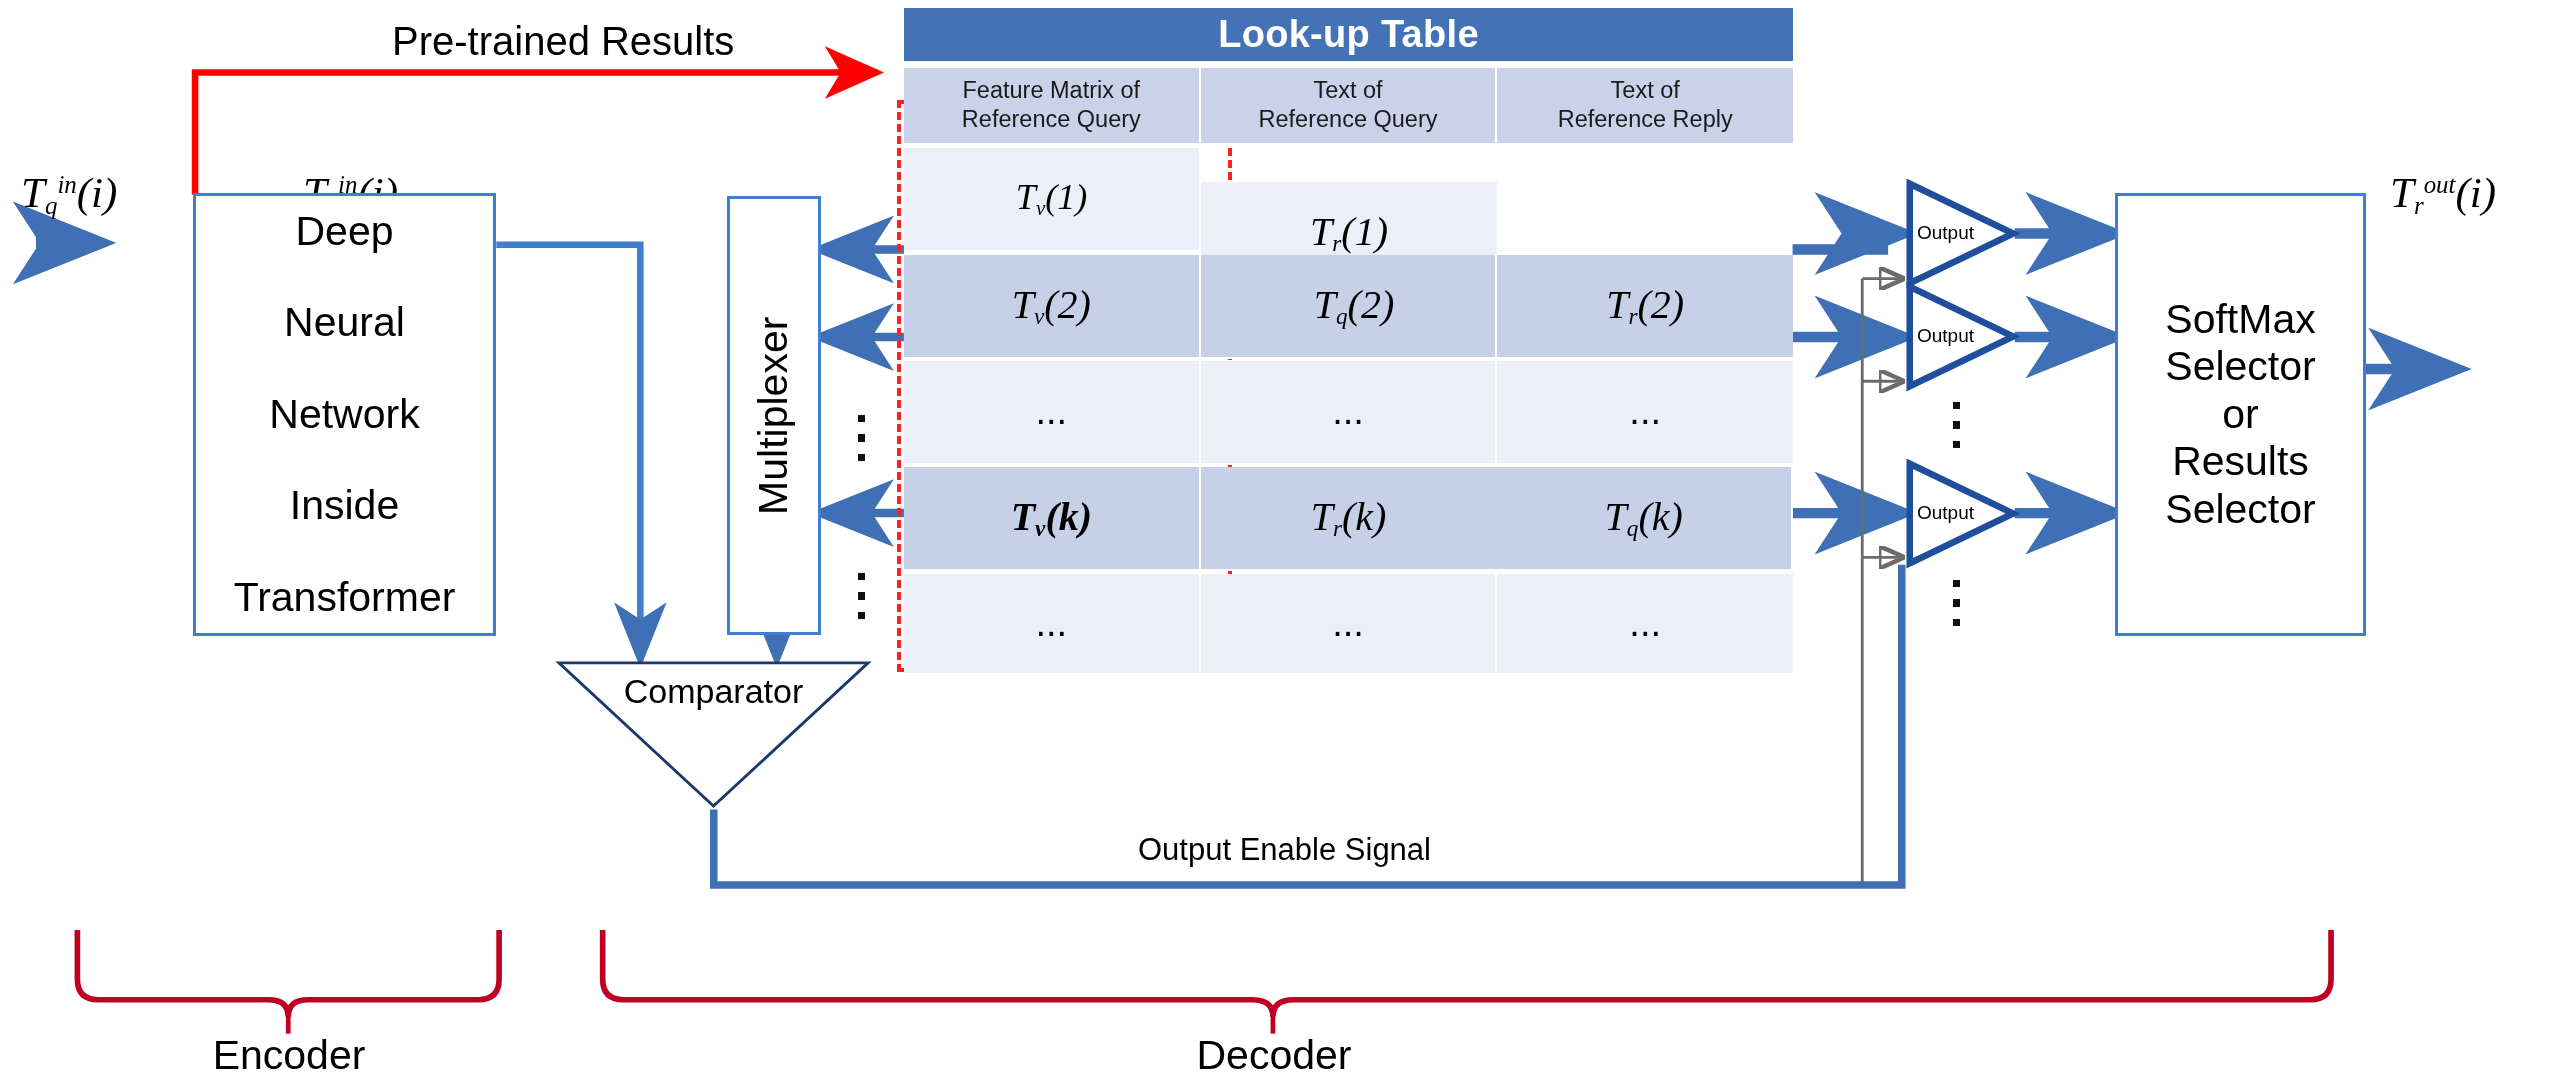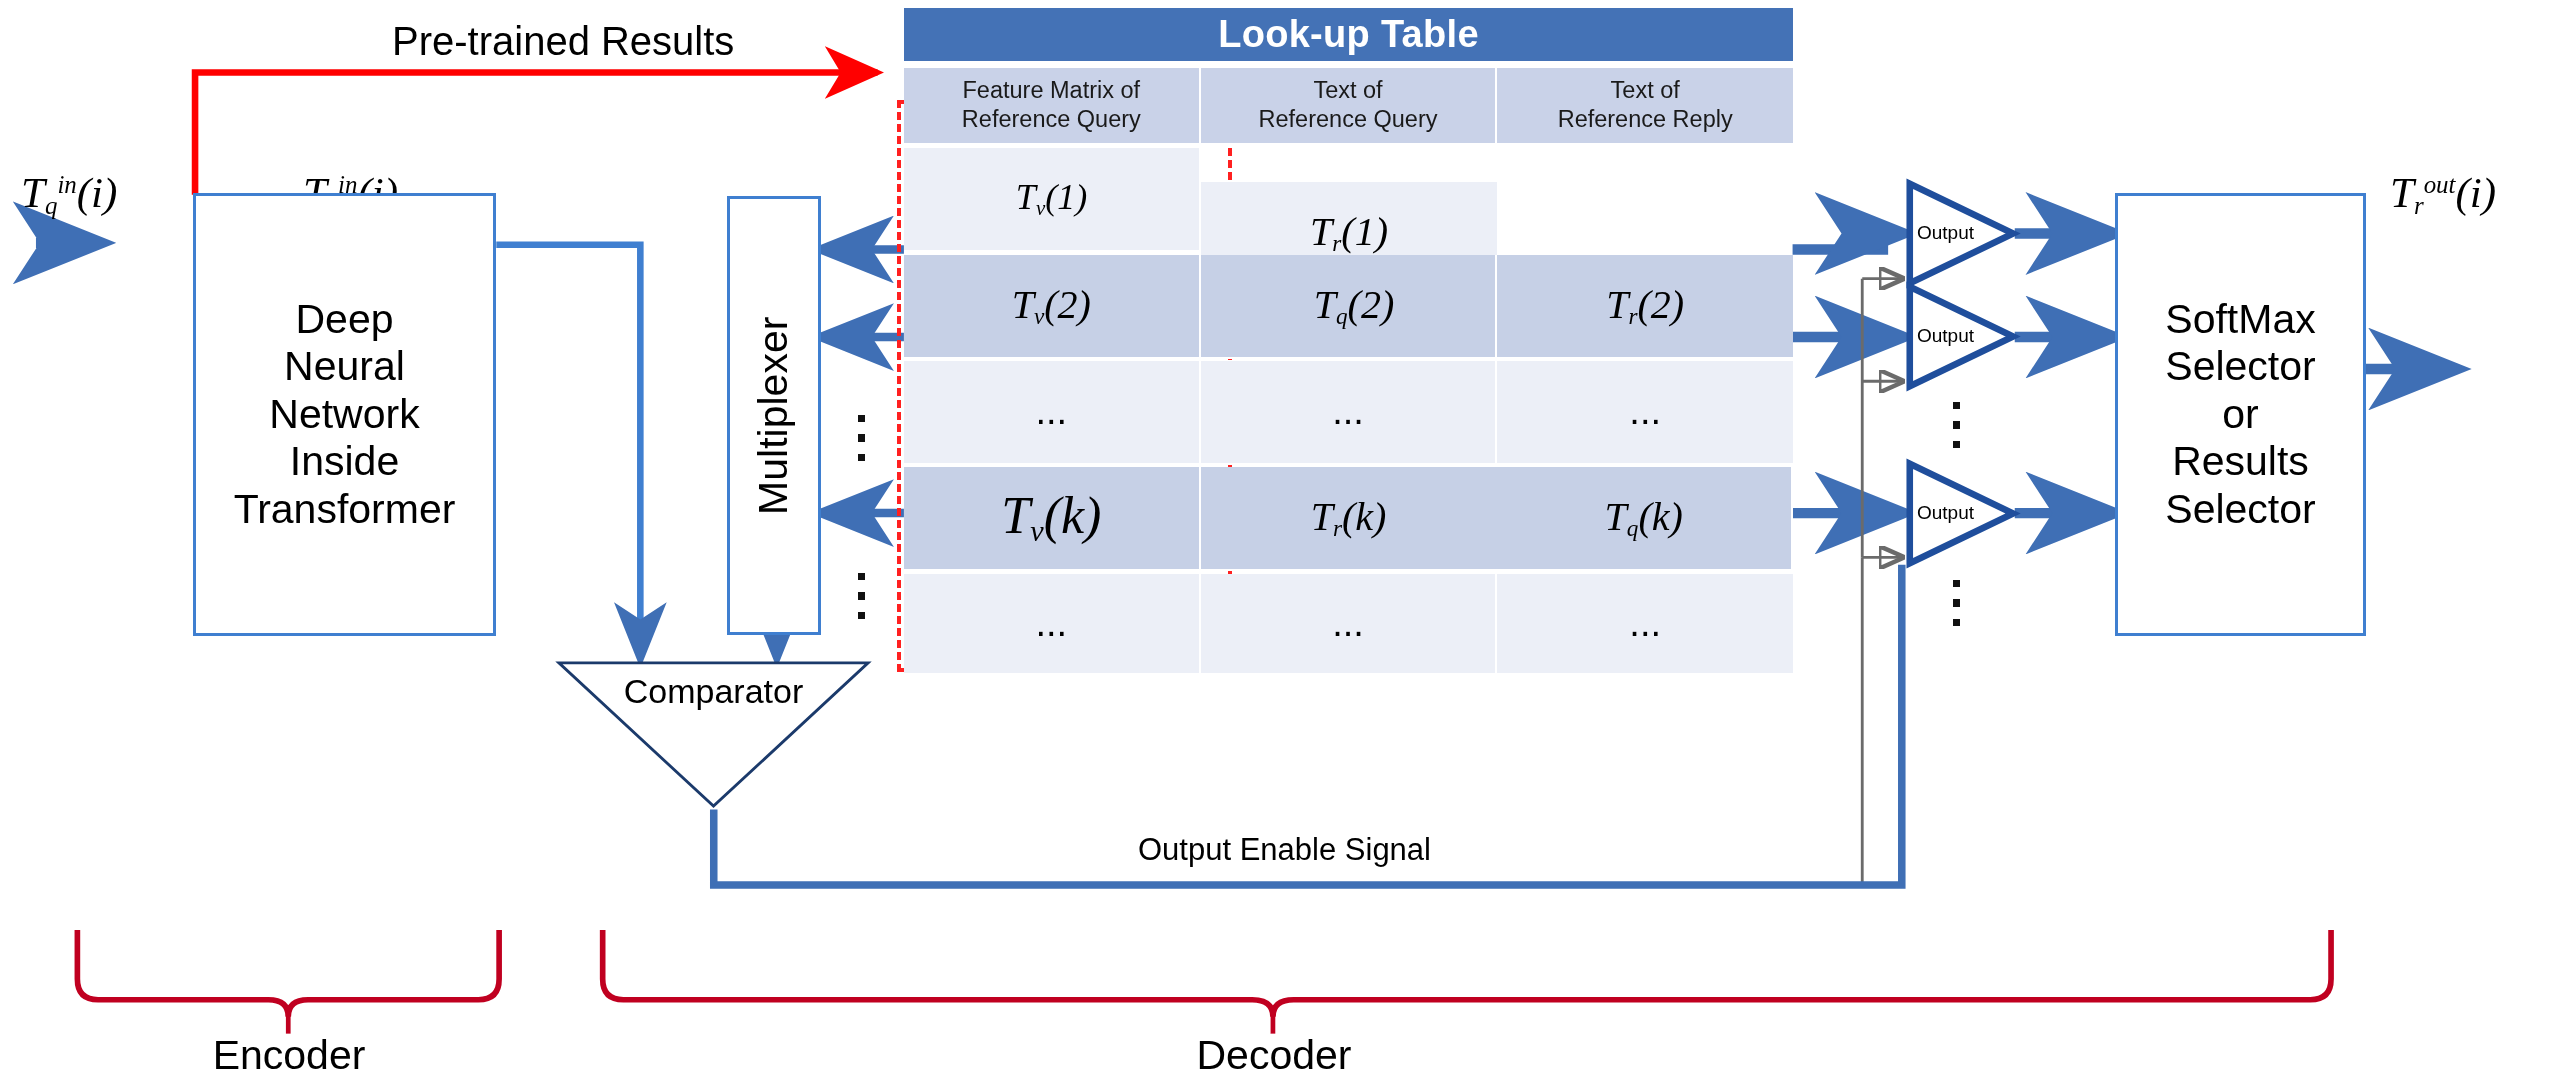--- a/index.html
+++ b/index.html
@@ -131,21 +131,21 @@
   </div>
 
   <div class="abs mathlbl" style="left:303px;top:168px;font-size:43px;">
     <span>T</span><sub>v</sub><sup>in</sup><span>(i)</span>
   </div>
 
   <div class="abs mathlbl" style="left:2390px;top:168px;font-size:43px;">
     <span>T</span><sub>r</sub><sup>out</sup><span>(i)</span>
   </div>
 
-  <div class="abs box" style="left:193px;top:193px;width:303px;height:443px;font-size:41px;flex-direction:column;">
+  <div class="abs box" style="left:193px;top:193px;width:303px;height:443px;font-size:41px;flex-direction:column;gap:44px;">
     <div>Deep</div>
     <div>Neural</div>
     <div>Network</div>
     <div>Inside</div>
     <div>Transformer</div>
   </div>
 
   <div class="abs box" style="left:727px;top:196px;width:94px;height:439px;">
     <div class="mux-text">Multiplexer</div>
   </div>
@@ -209,21 +209,21 @@
     </div>
 
     <div class="abs" style="left:0;top:353px;width:889px;height:104px;display:flex;">
       <div class="cell rowA" style="width:297px;height:104px;font-size:38px;">...</div>
       <div class="cell rowA" style="width:297px;height:104px;font-size:38px;">...</div>
       <div class="cell rowA" style="width:296px;height:104px;font-size:38px;border-right:none;">...</div>
     </div>
 
     <div class="abs" style="left:0;top:459px;width:889px;height:104px;display:flex;">
       <div class="cell rowB" style="width:297px;height:104px;">
-        <span class="mathlbl" style="font-size:52px;"><span>T</span><sub>v</sub><span>(k)</span></span>
+        <span class="mathlbl" style="font-size:40px;font-weight:bold;"><span>T</span><sub>v</sub><span>(k)</span></span>
       </div>
       <div class="cell rowB" style="width:296px;height:104px;border-right:none;">
         <span class="mathlbl" style="font-size:40px;"><span>T</span><sub>r</sub><span>(k)</span></span>
       </div>
       <div class="cell rowB" style="width:297px;height:104px;">
         <span class="mathlbl" style="font-size:40px;"><span>T</span><sub>q</sub><span>(k)</span></span>
       </div>
     </div>
 
     <div class="abs" style="left:0;top:566px;width:889px;height:99px;display:flex;">

